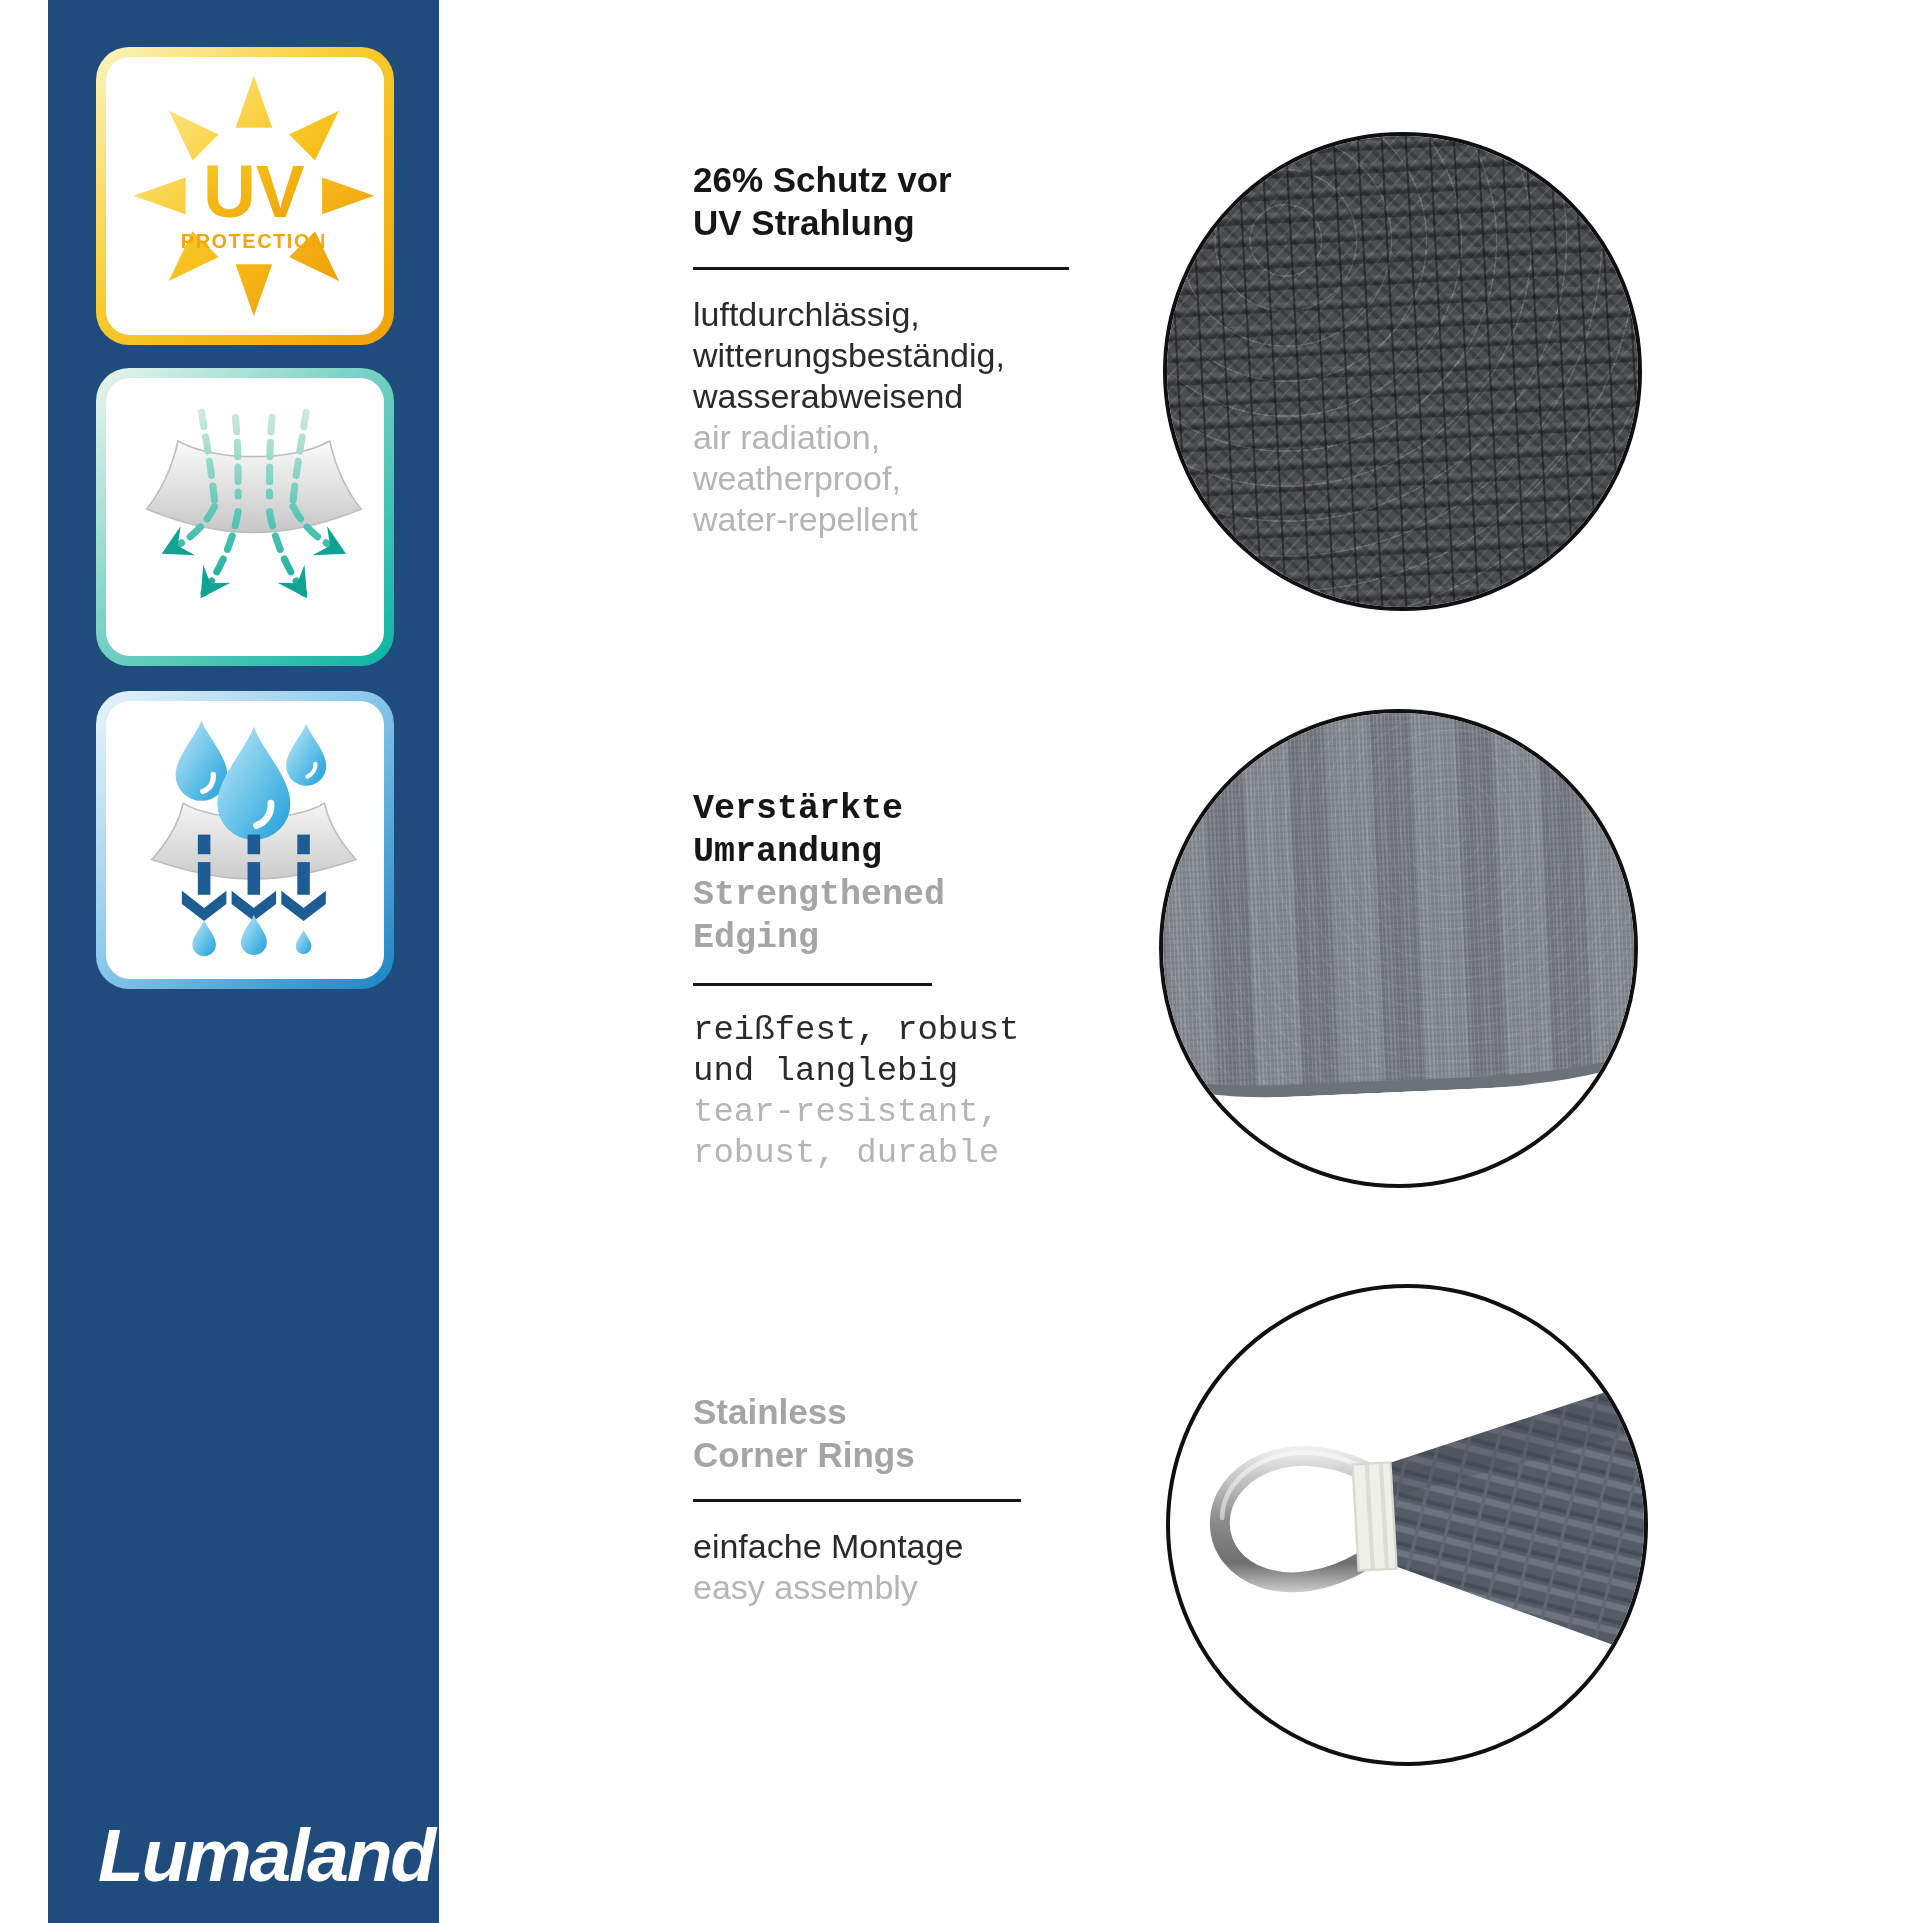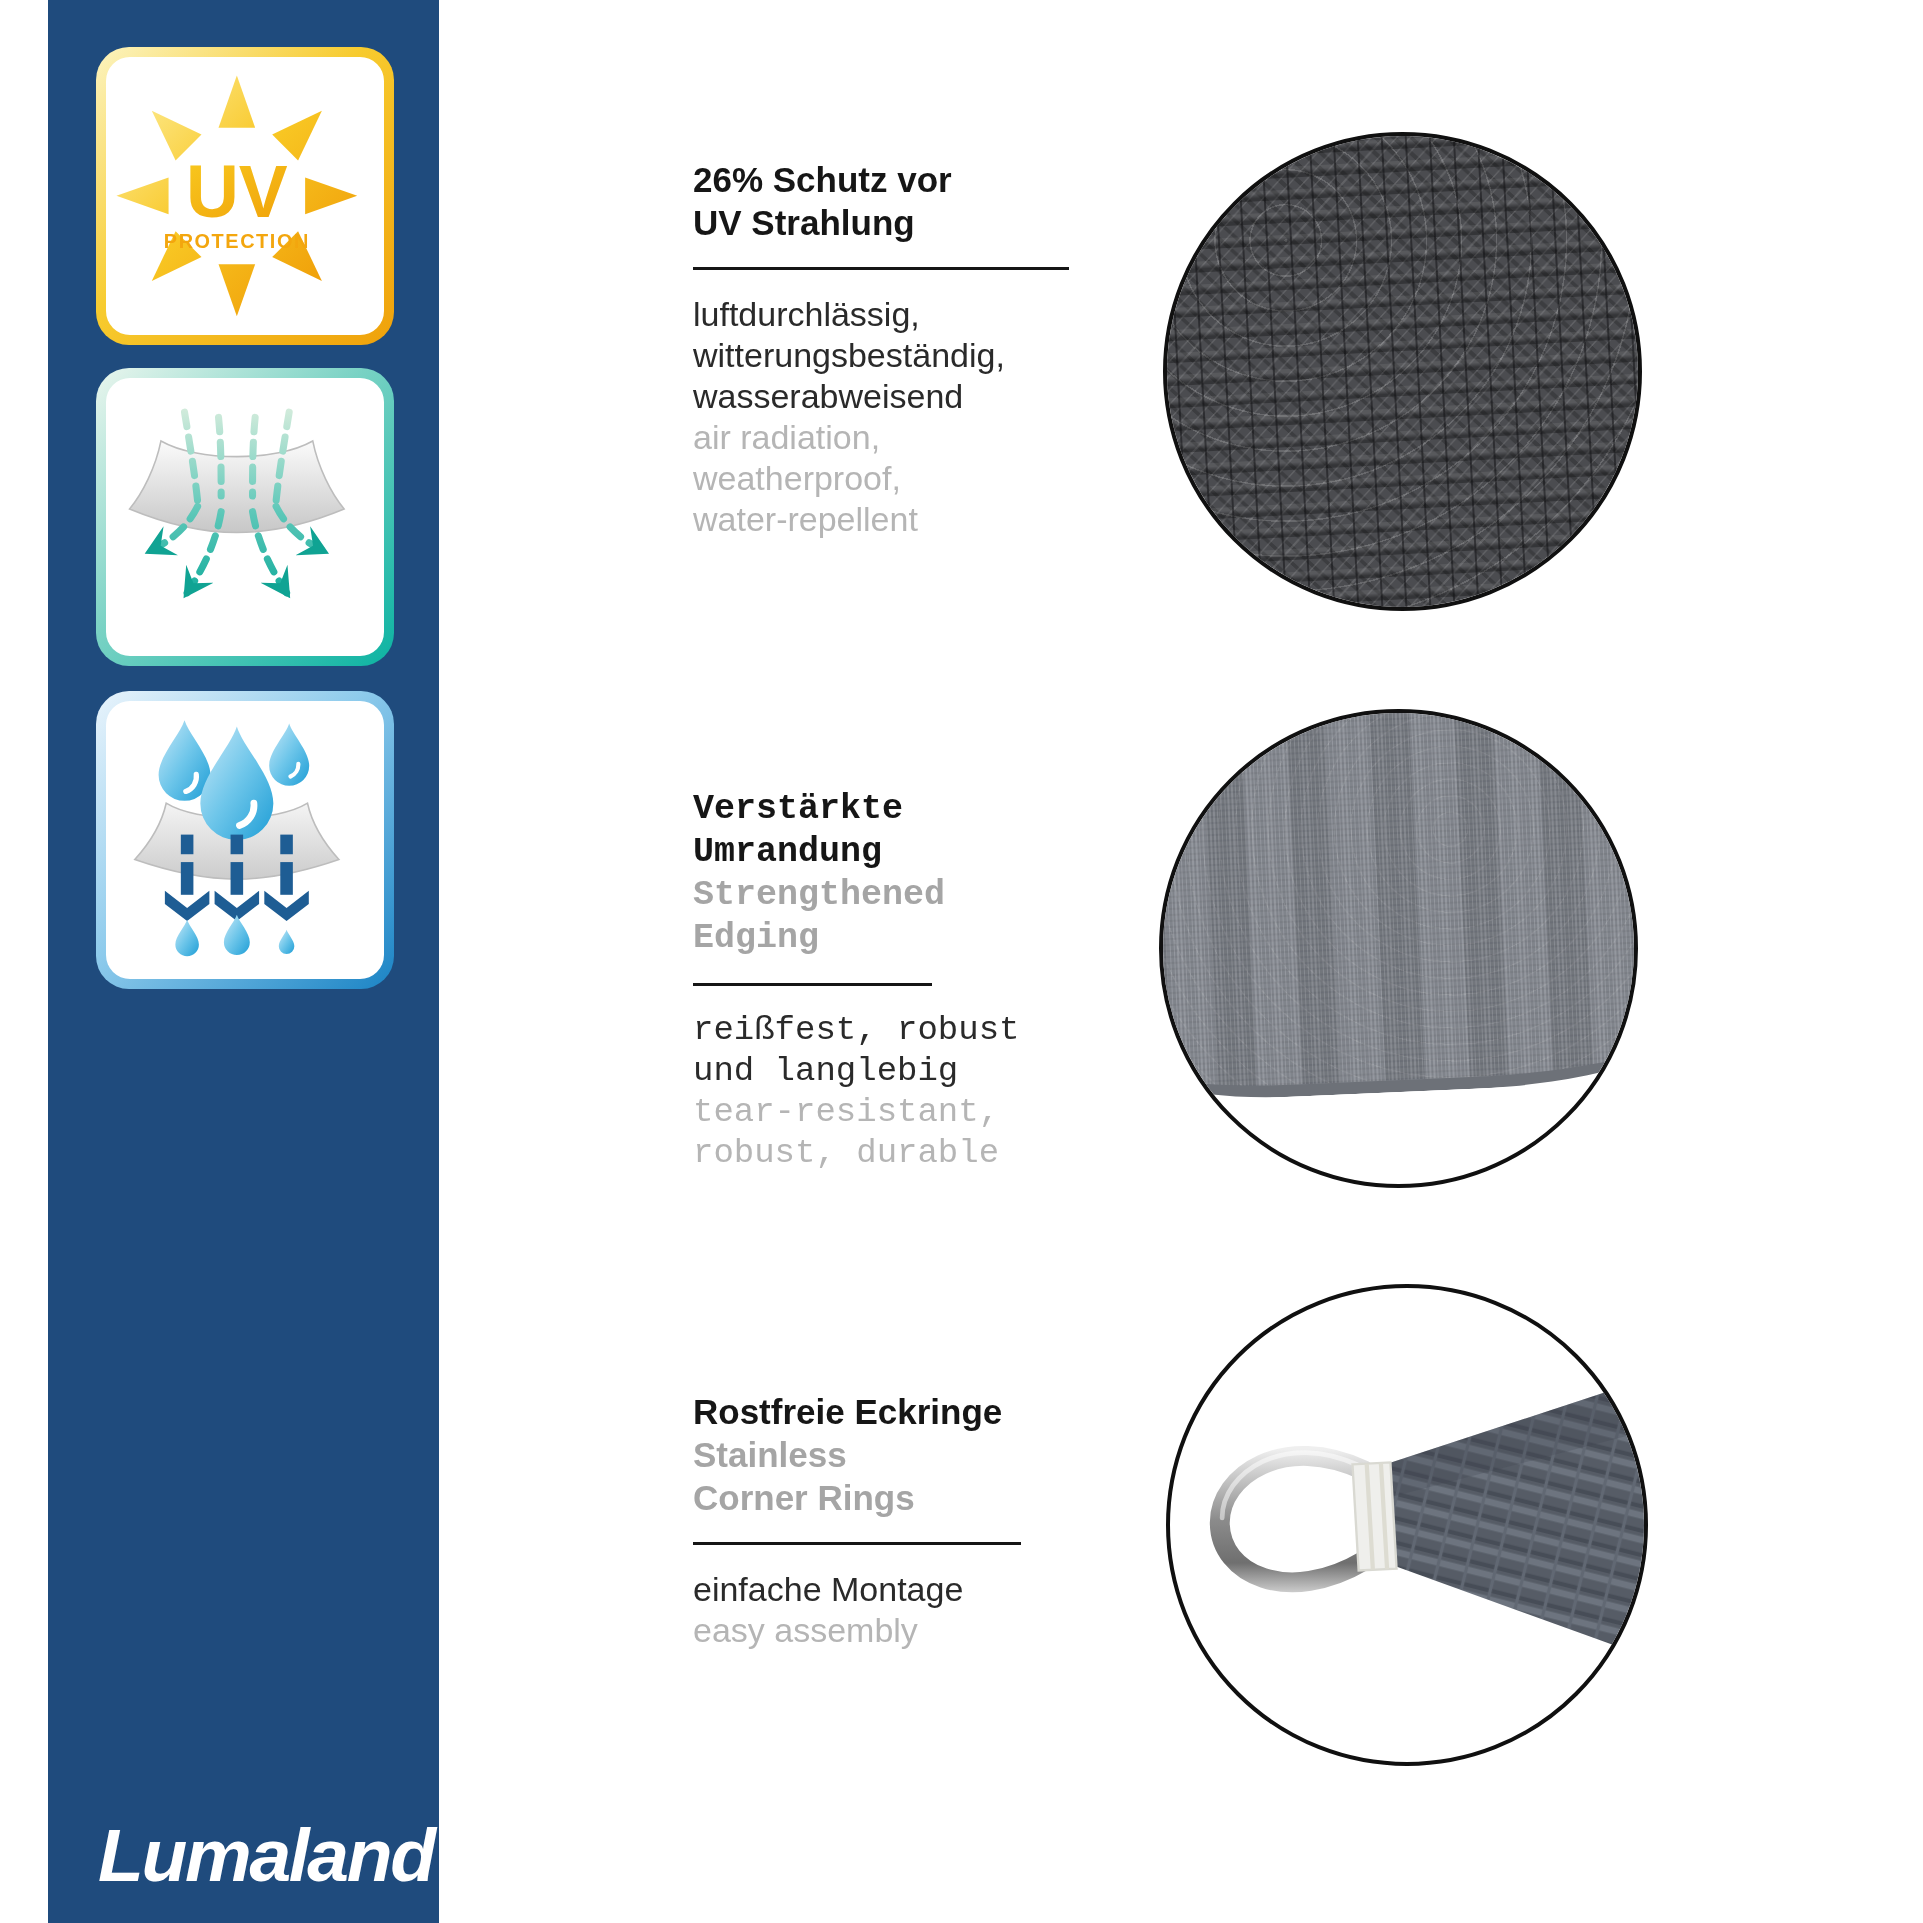--- a/index.html
+++ b/index.html
@@ -6,21 +6,21 @@
   body{width:1924px;height:1924px;font-family:"Liberation Sans",sans-serif;}
   .canvas{position:relative;width:1924px;height:1924px;background:#ffffff;overflow:hidden;}
 
   
   .band{position:absolute;left:48px;top:0;width:391px;height:1924px;background:#1f4b7d;}
 
   .icon-box{position:absolute;width:298px;height:298px;border-radius:33px;padding:9.8px;box-sizing:border-box;}
   .icon-box.uv{left:48px;top:47px;background:linear-gradient(135deg,#fcf4c0 0%,#f7cb2e 45%,#efa10a 100%);}
   .icon-box.air{left:48px;top:368px;background:linear-gradient(135deg,#eaf6ee 0%,#79d2c4 45%,#0cb3a2 100%);}
   .icon-box.water{left:48px;top:691px;background:linear-gradient(135deg,#e9f4fc 0%,#8ecbec 45%,#1b84c5 100%);}
-  .icon-inner{width:100%;height:100%;background:#ffffff;border-radius:24px;display:flex;align-items:center;justify-content:flex-start;}
+  .icon-inner{width:100%;height:100%;background:#ffffff;border-radius:24px;display:flex;align-items:center;justify-content:flex-end;}
   .icon-inner svg{width:94%;height:94%;}
 
   .logo{position:absolute;left:50px;top:1801px;color:#ffffff;font-size:75px;font-weight:bold;font-style:italic;letter-spacing:-2.3px;white-space:nowrap;margin-top:11px;}
 
   
   .section{position:absolute;left:693px;width:451px;}
   #s1{top:158px;}
   #s2{top:788px;font-family:Liberation Mono, monospace;}
   #s3{top:1390px;}
   .h-de{font-size:35px;font-weight:bold;line-height:43px;color:#161616;white-space:pre-line;}
@@ -196,21 +196,20 @@
     <div class="h-en">Strengthened
 Edging</div>
     <div class="rule"></div>
     <div class="b-de">reißfest, robust
 und langlebig</div>
     <div class="b-en">tear-resistant,
 robust, durable</div>
   </div>
 
   <div class="section" id="s3">
-    <div class="h-de">Rostfreie Eckringe</div>
     <div class="h-en">Stainless
 Corner Rings</div>
     <div class="rule"></div>
     <div class="b-de">einfache Montage</div>
     <div class="b-en">easy assembly</div>
   </div>
 
   <div class="photo-circle" id="circle1">
     <div class="knit"></div>
   </div>

